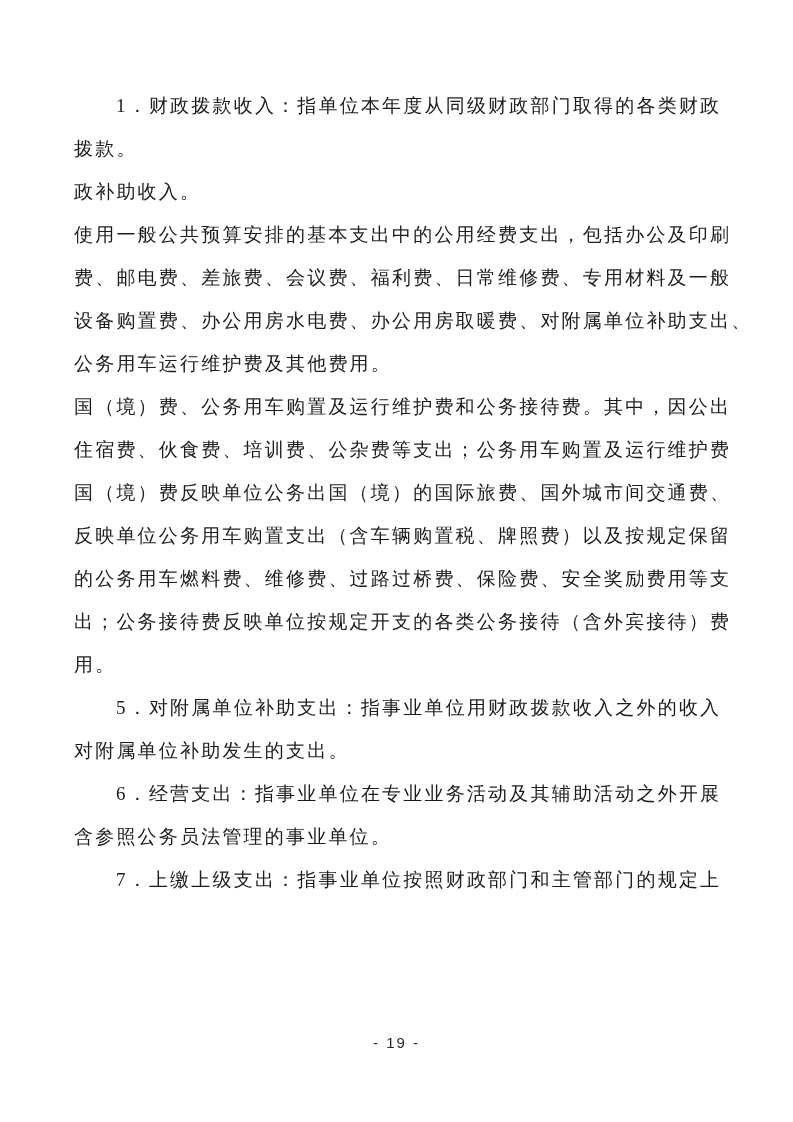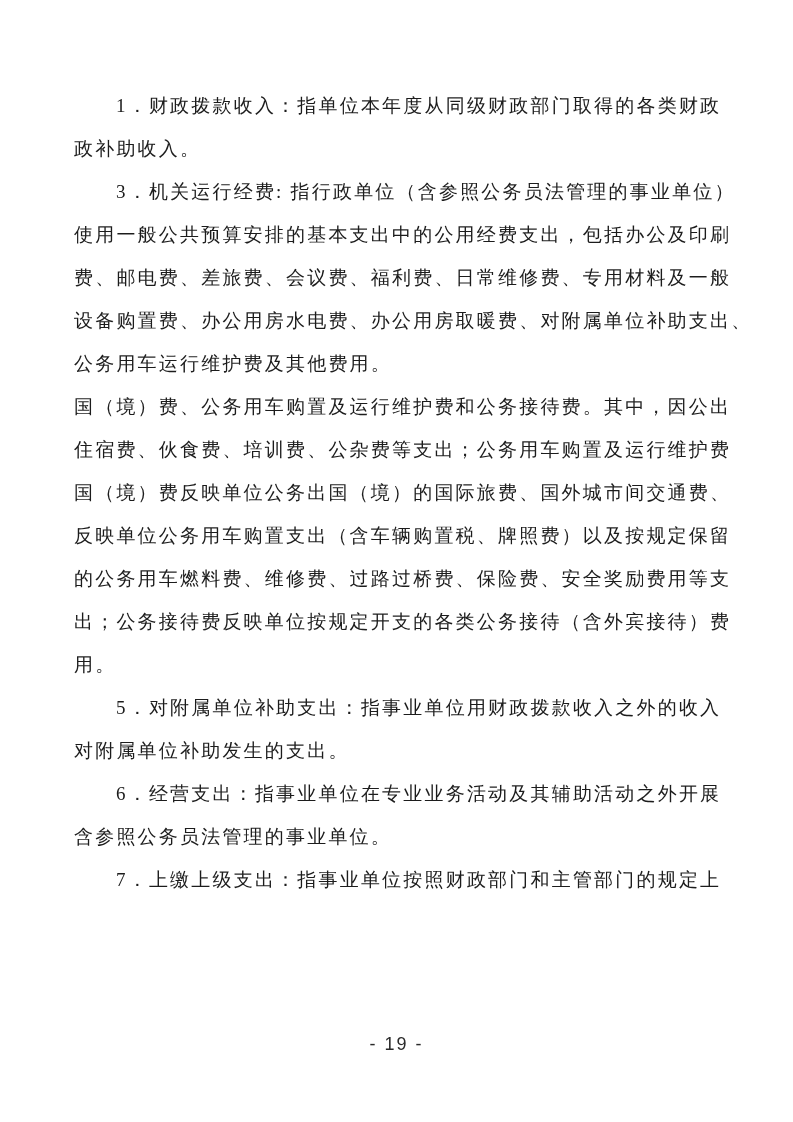--- a/index.html
+++ b/index.html
@@ -33,34 +33,34 @@
   }
   .indent {
     text-indent: 42px;
   }
   .footer {
     position: absolute;
     left: 0;
     top: 1034px;
     width: 100%;
     text-align: center;
-    font-size: 18px;
+    font-size: 15px;
     letter-spacing: 2px;
     color: #2a2a2a;
     font-family: "Liberation Sans", "DejaVu Sans", sans-serif;
   }
 </style>
 </head>
 <body>
 
 <div class="page">
   <main class="content">
     <p class="line indent">1．财政拨款收入：指单位本年度从同级财政部门取得的各类财政</p>
+    <p class="line">拨款。</p>
     <p class="line">政补助收入。</p>
-    <p class="line indent">3．机关运行经费: 指行政单位（含参照公务员法管理的事业单位）</p>
     <p class="line">使用一般公共预算安排的基本支出中的公用经费支出，包括办公及印刷</p>
     <p class="line">费、邮电费、差旅费、会议费、福利费、日常维修费、专用材料及一般</p>
     <p class="line">设备购置费、办公用房水电费、办公用房取暖费、对附属单位补助支出、</p>
     <p class="line">公务用车运行维护费及其他费用。</p>
     <p class="line">国（境）费、公务用车购置及运行维护费和公务接待费。其中，因公出</p>
     <p class="line">住宿费、伙食费、培训费、公杂费等支出；公务用车购置及运行维护费</p>
     <p class="line">国（境）费反映单位公务出国（境）的国际旅费、国外城市间交通费、</p>
     <p class="line">反映单位公务用车购置支出（含车辆购置税、牌照费）以及按规定保留</p>
     <p class="line">的公务用车燃料费、维修费、过路过桥费、保险费、安全奖励费用等支</p>
     <p class="line">出；公务接待费反映单位按规定开支的各类公务接待（含外宾接待）费</p>

